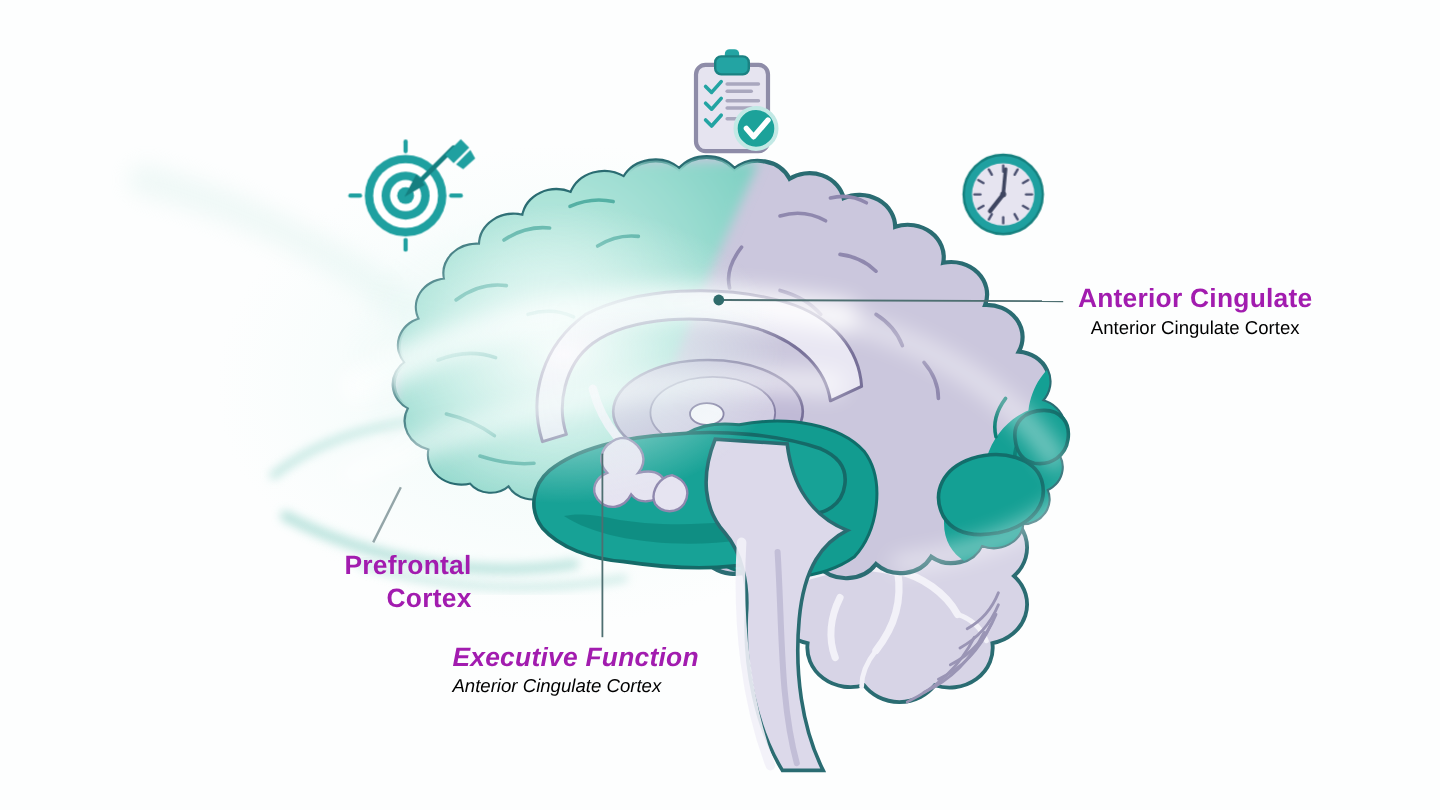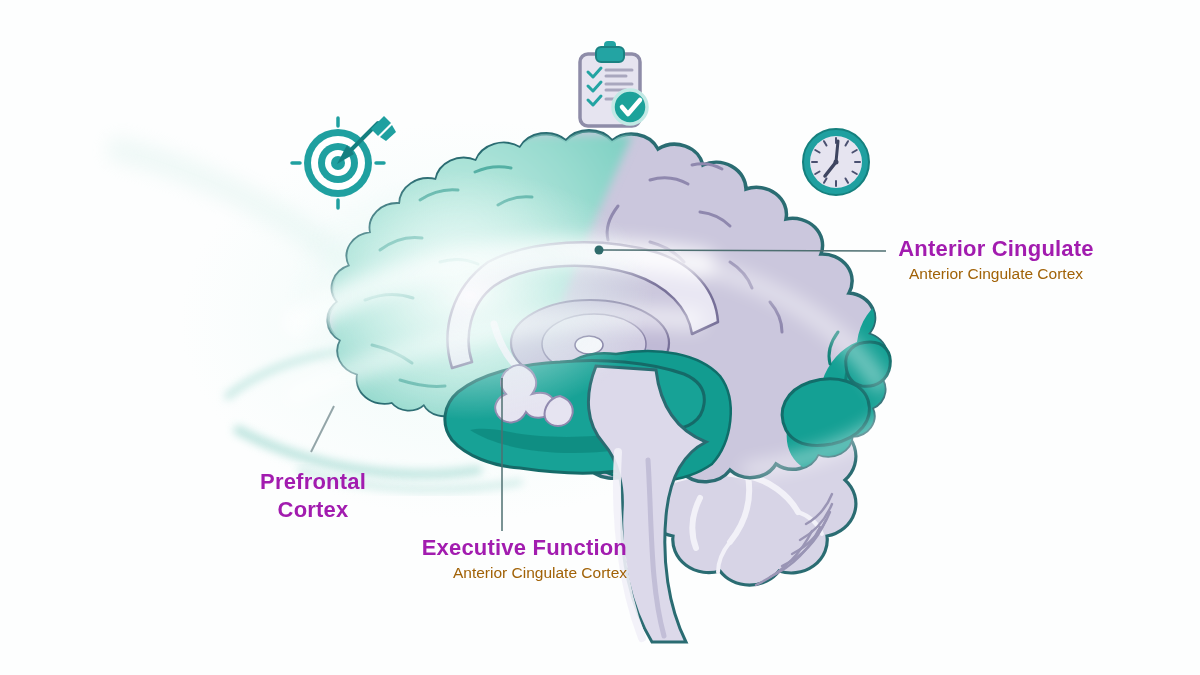--- a/index.html
+++ b/index.html
@@ -5,25 +5,25 @@
   html,body{margin:0;padding:0;background:#ffffff;}
   .stage{
     position:relative;width:1200px;height:675px;overflow:hidden;
     background:#fdfefe;
     font-family:"Liberation Sans", sans-serif;
   }
   .stage svg{position:absolute;left:0;top:0;}
   .icon{position:absolute;}
   .label{position:absolute;color:#1d4f54;}
   .label .title{font-weight:bold;font-size:22px;letter-spacing:.2px;color:#a21caf;line-height:26px;}
-  .label .subtitle{font-size:15.5px;color:#a16207;line-height:20px;margin-top:2px;}
+  .label .subtitle{font-size:15.5px;color:#000000;line-height:20px;margin-top:2px;}
   .label-anterior{left:893px;top:236px;width:206px;text-align:center;}
-  .label-prefrontal{left:233px;top:468px;width:160px;text-align:center;}
+  .label-prefrontal{left:233px;top:457px;width:160px;text-align:right;}
   .label-prefrontal .title{line-height:28px;}
-  .label-executive{left:377px;top:535px;width:250px;text-align:right;}
+  .label-executive{left:377px;top:535px;width:250px;text-align:left;font-style:italic;}
 </style>
 </head>
 <body>
 
 <div class="stage">
 
   <svg width="1200" height="675" viewBox="0 0 1200 675" aria-hidden="true">
     <defs>
       <radialGradient id="gradFrontal" cx="42%" cy="40%" r="70%">
         <stop offset="0%" stop-color="#DCF5EF"></stop>

